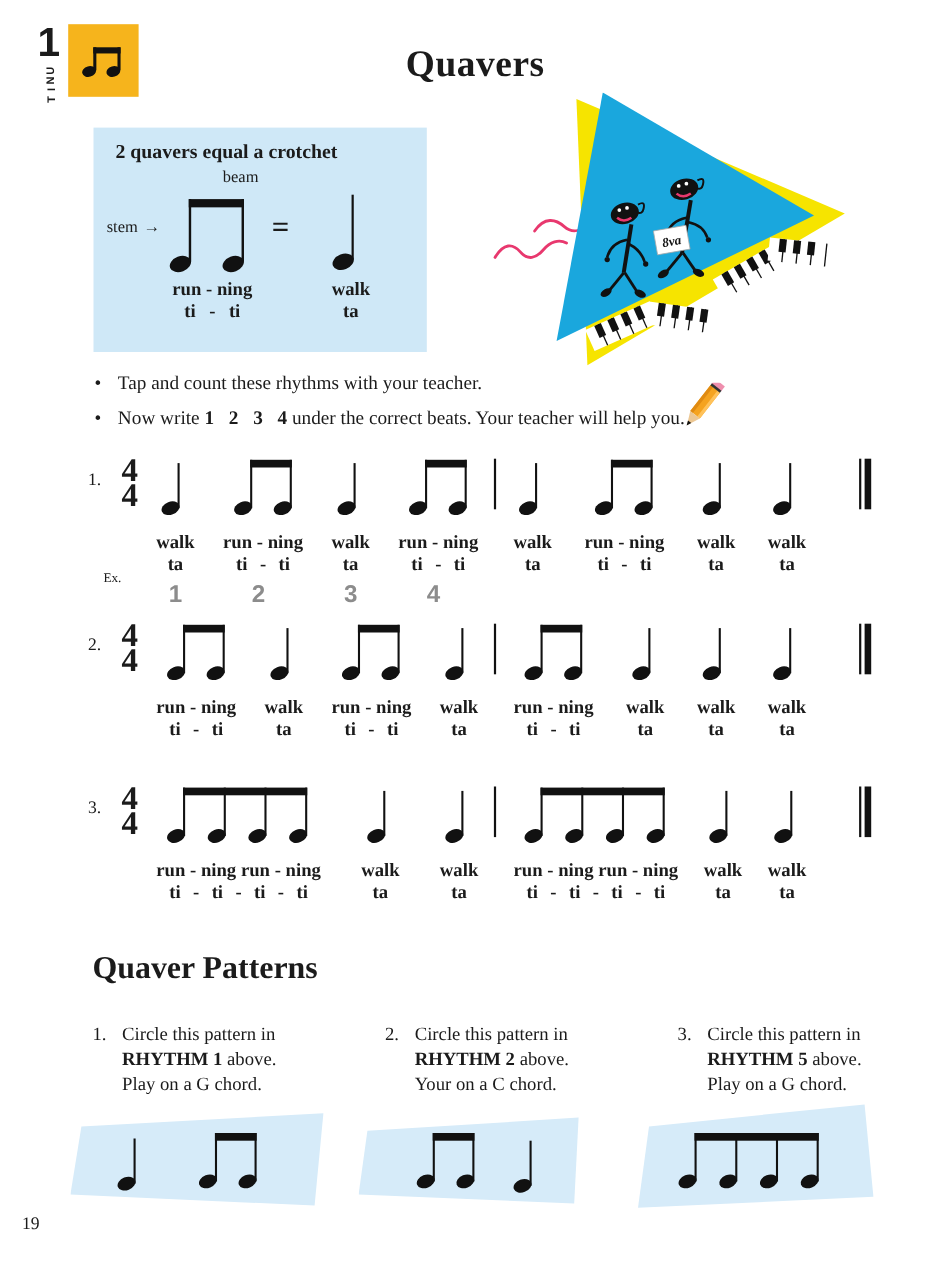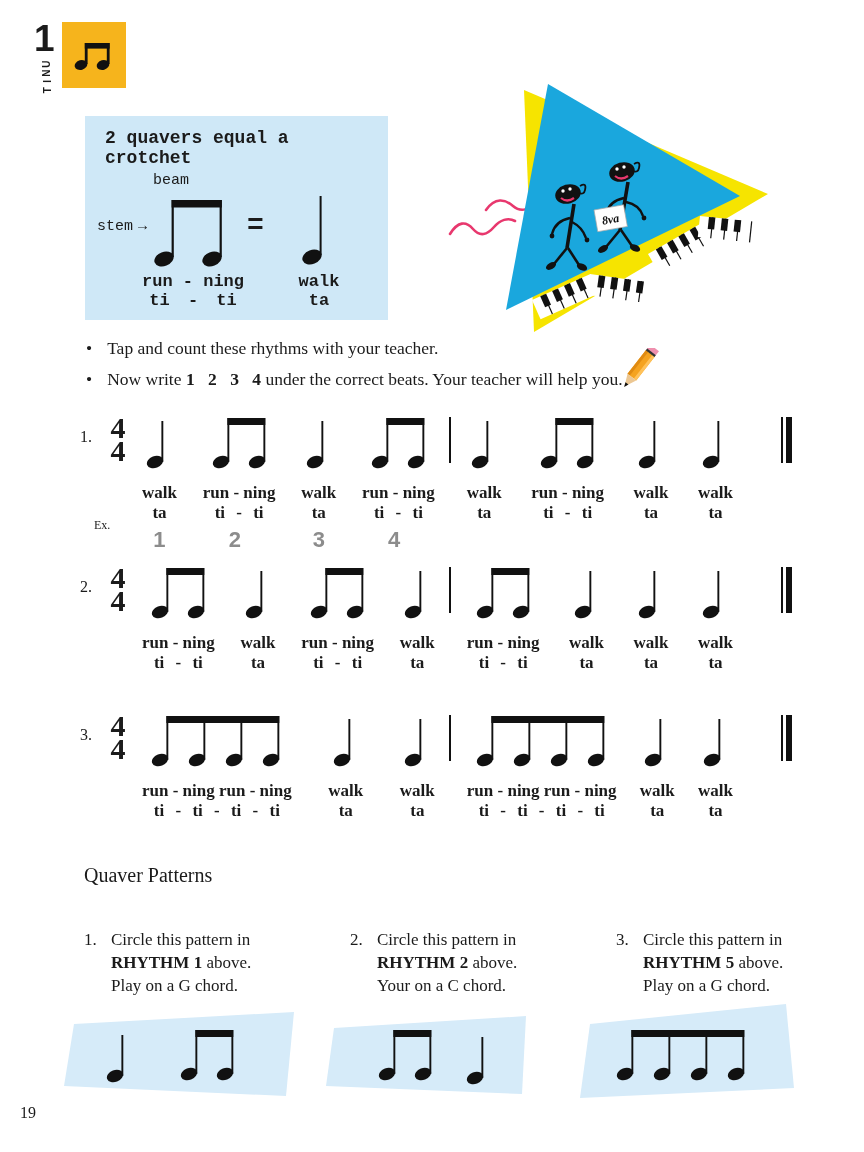--- a/index.html
+++ b/index.html
@@ -13,24 +13,24 @@
   .unit-letters{margin-top:5px;display:flex;flex-direction:column;align-items:center;}
   .unit-letters span{font-family:"Liberation Sans",sans-serif;font-weight:bold;font-size:10px;
         transform:rotate(-90deg);line-height:8.5px;display:block;}
   .unit-square{width:64px;height:66px;background:#f6b41c;display:flex;align-items:center;justify-content:center;}
 
   
   .title{position:absolute;left:0;right:0;top:40px;margin:0;text-align:center;
          font-size:34px;font-weight:bold;letter-spacing:.5px;}
 
   
-  .info-box{position:absolute;left:85px;top:116px;width:303px;height:204px;background:#cfe8f7;box-sizing:border-box;padding:12px 16px;font-family:Liberation Mono, monospace;}
+  .info-box{position:absolute;left:85px;top:116px;width:303px;height:204px;background:#cfe8f7;box-sizing:border-box;padding:12px 16px;}
   .ib-title{font-weight:bold;font-size:18px;padding-left:4px;}
   .ib-diagram{position:relative;height:146px;margin-top:4px;}
-  .ib-beamlabel{position:absolute;left:52px;top:0;width:82px;text-align:left;font-size:15px;}
+  .ib-beamlabel{position:absolute;left:52px;top:0;width:82px;text-align:right;font-size:15px;}
   .ib-pair{position:absolute;left:52px;top:18px;}
   .ib-stemlabel{position:absolute;left:-4px;top:46px;font-size:15px;display:flex;gap:5px;align-items:center;}
   .ib-arrow{font-weight:bold;}
   .ib-eq{position:absolute;left:146px;top:38px;font-size:28px;font-weight:bold;}
   .ib-crotchet{position:absolute;left:200px;top:16px;}
   .ib-words-pair{position:absolute;left:24px;top:100px;width:136px;text-align:center;}
   .ib-words-walk{position:absolute;left:178px;top:100px;width:80px;text-align:center;}
   .w-top{font-weight:bold;font-size:17px;}
   .w-bot{font-weight:bold;font-size:17px;word-spacing:8px;}
   .ib-think{font-size:17px;margin-top:0;padding-left:2px;}
@@ -59,21 +59,21 @@
   .endbar .thick{width:6px;height:46px;background:#111;}
   .group{display:flex;flex-direction:column;align-items:center;}
   .gtop{margin-top:13px;font-weight:bold;font-size:17px;white-space:nowrap;}
   .gbot{font-weight:bold;font-size:17px;word-spacing:7px;white-space:nowrap;}
   .gex{margin-top:4px;font-family:"Liberation Sans",sans-serif;font-weight:bold;font-size:22px;
        color:#8c8c8c;width:100%;text-align:center;}
   .t-ee .gex,.t-eeee .gex{text-align:left;padding-left:26px;box-sizing:border-box;}
   .exlabel{position:absolute;left:14px;top:106px;font-size:12px;}
 
   
-  .patterns-heading{position:absolute;left:84px;top:864px;margin:0;font-size:20px;font-weight:normal;}
+  .patterns-heading{position:absolute;left:84px;top:864px;margin:0;font-size:29px;font-weight:bold;}
   .pitem{position:absolute;top:928px;display:flex;gap:9px;font-size:17px;line-height:23px;width:240px;}
   .pnum{width:18px;}
   .pbox{position:absolute;}
   .pbox .note-abs{position:absolute;}
   .page-number{position:absolute;left:20px;top:1104px;font-size:16px;}
   svg{display:block;}
 </style>
 </head>
 <body>
 
@@ -95,20 +95,21 @@
           <ellipse cx="7" cy="28" rx="6.4" ry="4.8" transform="rotate(-15 7 28)"></ellipse>
           <ellipse cx="29" cy="28" rx="6.4" ry="4.8" transform="rotate(-15 29 28)"></ellipse>
           <rect x="10.8" y="6" width="2.8" height="21"></rect>
           <rect x="32.8" y="6" width="2.8" height="21"></rect>
           <rect x="10.8" y="6" width="24.8" height="5.6"></rect>
         </svg>
       </span>
     </div>
   </div>
 
+  <h1 class="title">Quavers</h1>
 
   <div class="info-box">
     <div class="ib-title">2 quavers equal a crotchet</div>
     <div class="ib-diagram">
       <div class="ib-beamlabel">beam</div>
       <div class="ib-pair">
         <svg width="74" height="80" viewBox="0 0 74 80" fill="#111">
           <ellipse cx="11" cy="69" rx="10" ry="7" transform="rotate(-21 11 69)"></ellipse>
           <ellipse cx="59" cy="69" rx="10" ry="7" transform="rotate(-21 59 69)"></ellipse>
           <rect x="18.6" y="10" width="2.2" height="57"></rect>

